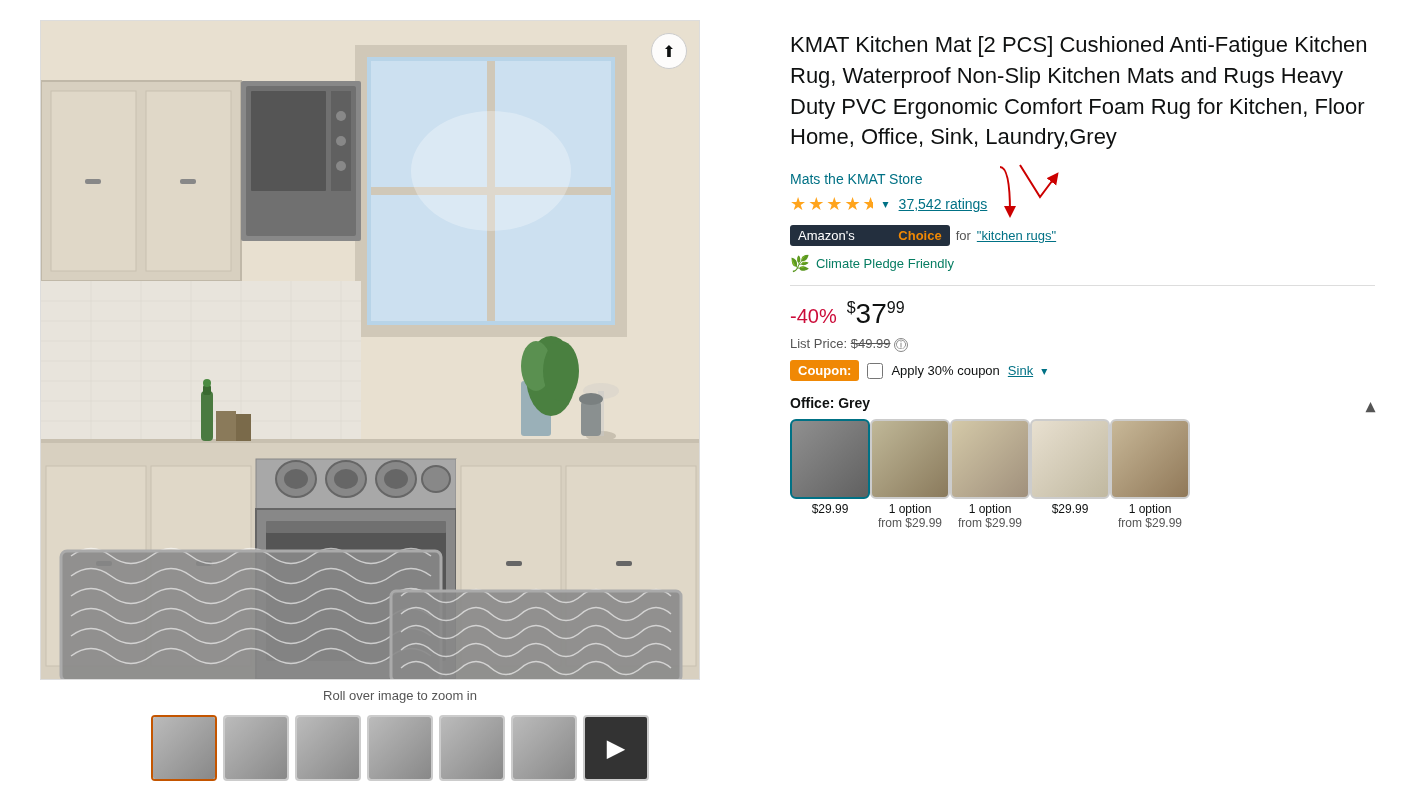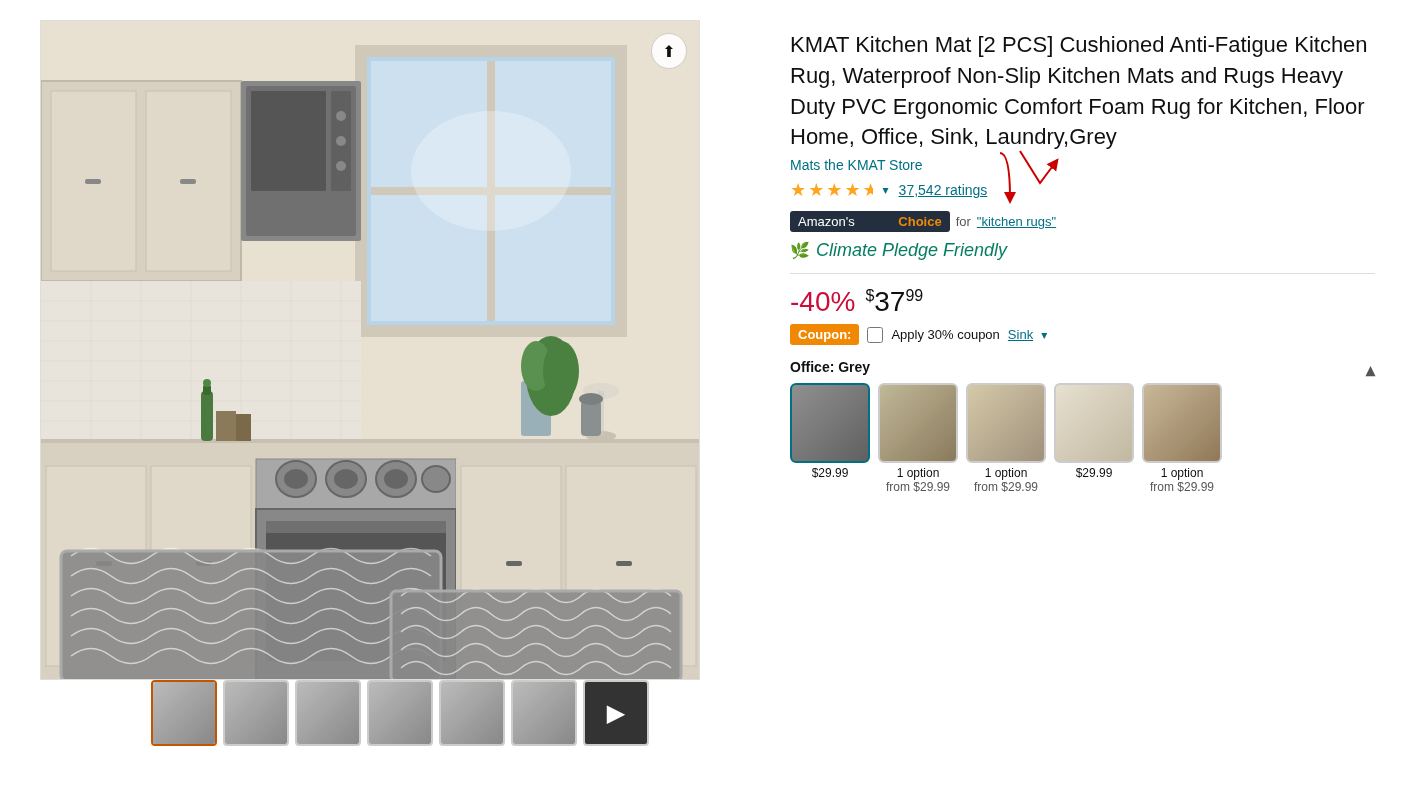--- a/index.html
+++ b/index.html
@@ -84,21 +84,21 @@
     
     .right-col {
       flex: 1;
       padding-top: 10px;
     }
     .product-title {
       font-size: 22px;
       font-weight: 400;
       line-height: 1.4;
       color: #0F1111;
-      margin-bottom: 4px;
+      margin-bottom: 18px;
     }
     .store-link {
       color: #007185;
       text-decoration: none;
       font-size: 14px;
     }
     .ratings-row {
       display: flex;
       align-items: center;
       gap: 10px;
@@ -166,21 +166,21 @@
       margin: 12px 0;
     }
     .price-row {
       display: flex;
       align-items: baseline;
       gap: 10px;
       margin-bottom: 6px;
     }
     .discount-pct {
       color: #CC0C39;
-      font-size: 28px;
+      font-size: 20px;
       font-weight: 400;
     }
     .price-current {
       font-size: 28px;
       font-weight: 400;
     }
     .price-current sup {
       font-size: 16px;
       vertical-align: super;
     }
@@ -259,21 +259,20 @@
       font-weight: bold;
     }
     .color-label-right {
       float: right;
       font-size: 18px;
       color: #555;
       cursor: pointer;
     }
     .color-swatches {
       display: flex;
-      gap: 8px;
       flex-wrap: wrap;
     }
     .color-swatch {
       width: 80px;
       text-align: center;
       cursor: pointer;
     }
     .swatch-img {
       width: 80px;
       height: 80px;
@@ -458,20 +457,21 @@
           </g>
           <rect x="350" y="570" width="290" height="90" rx="5" fill="none" stroke="#aaa" stroke-width="3"></rect>
         </svg>
       </div>
 
       <div class="share-btn">
         <span style="font-size:16px;">⬆</span>
       </div>
     </div>
 
+    <p class="zoom-hint">Roll over image to zoom in</p>
 
     <div class="thumbnail-row">
       <div class="thumbnail active t1">
         <div class="thumb-bg t1" style="width:100%;height:100%;"></div>
       </div>
       <div class="thumbnail t2">
         <div class="thumb-bg t2" style="width:100%;height:100%;"></div>
       </div>
       <div class="thumbnail t3">
         <div class="thumb-bg t3" style="width:100%;height:100%;"></div>
@@ -534,34 +534,39 @@
       <div class="amazons-choice-badge">
         <span>Amazon's</span>&nbsp;<span class="choice-text">Choice</span>
       </div>
       <span class="badge-for-text">for</span>
       <a class="badge-link" href="#">"kitchen rugs"</a>
     </div>
 
     
     <div class="climate-row">
       <span style="color:#067D62; font-size:16px;">🌿</span>
-      <a href="#" style="color:#067D62; text-decoration:none; font-size:18px;font-style:italic;">Climate Pledge Friendly</a>
+      <a href="#" style="color:#067D62; text-decoration:none; font-size:13px;">Climate Pledge Friendly</a>
     </div>
 
     <hr class="divider">
 
     
     <div class="price-row">
       <span class="discount-pct">-40%</span>
       <span class="price-current">
         <sup>$</sup><span>37</span><span class="cents">99</span>
       </span>
     </div>
 
     
+    <div class="list-price-row">
+      <span>List Price:</span>
+      <span class="list-price-value">$49.99</span>
+      <span class="info-icon">ⓘ</span>
+    </div>
 
     
 
     
     <div class="coupon-row">
       <span class="coupon-badge">Coupon:</span>
       <input type="checkbox" class="coupon-checkbox" style="">
       <label class="coupon-label">Apply 30% coupon</label>
       <a href="#" class="coupon-terms">Sink</a>
       <span style="color:#007185; font-size:12px;">▾</span>

